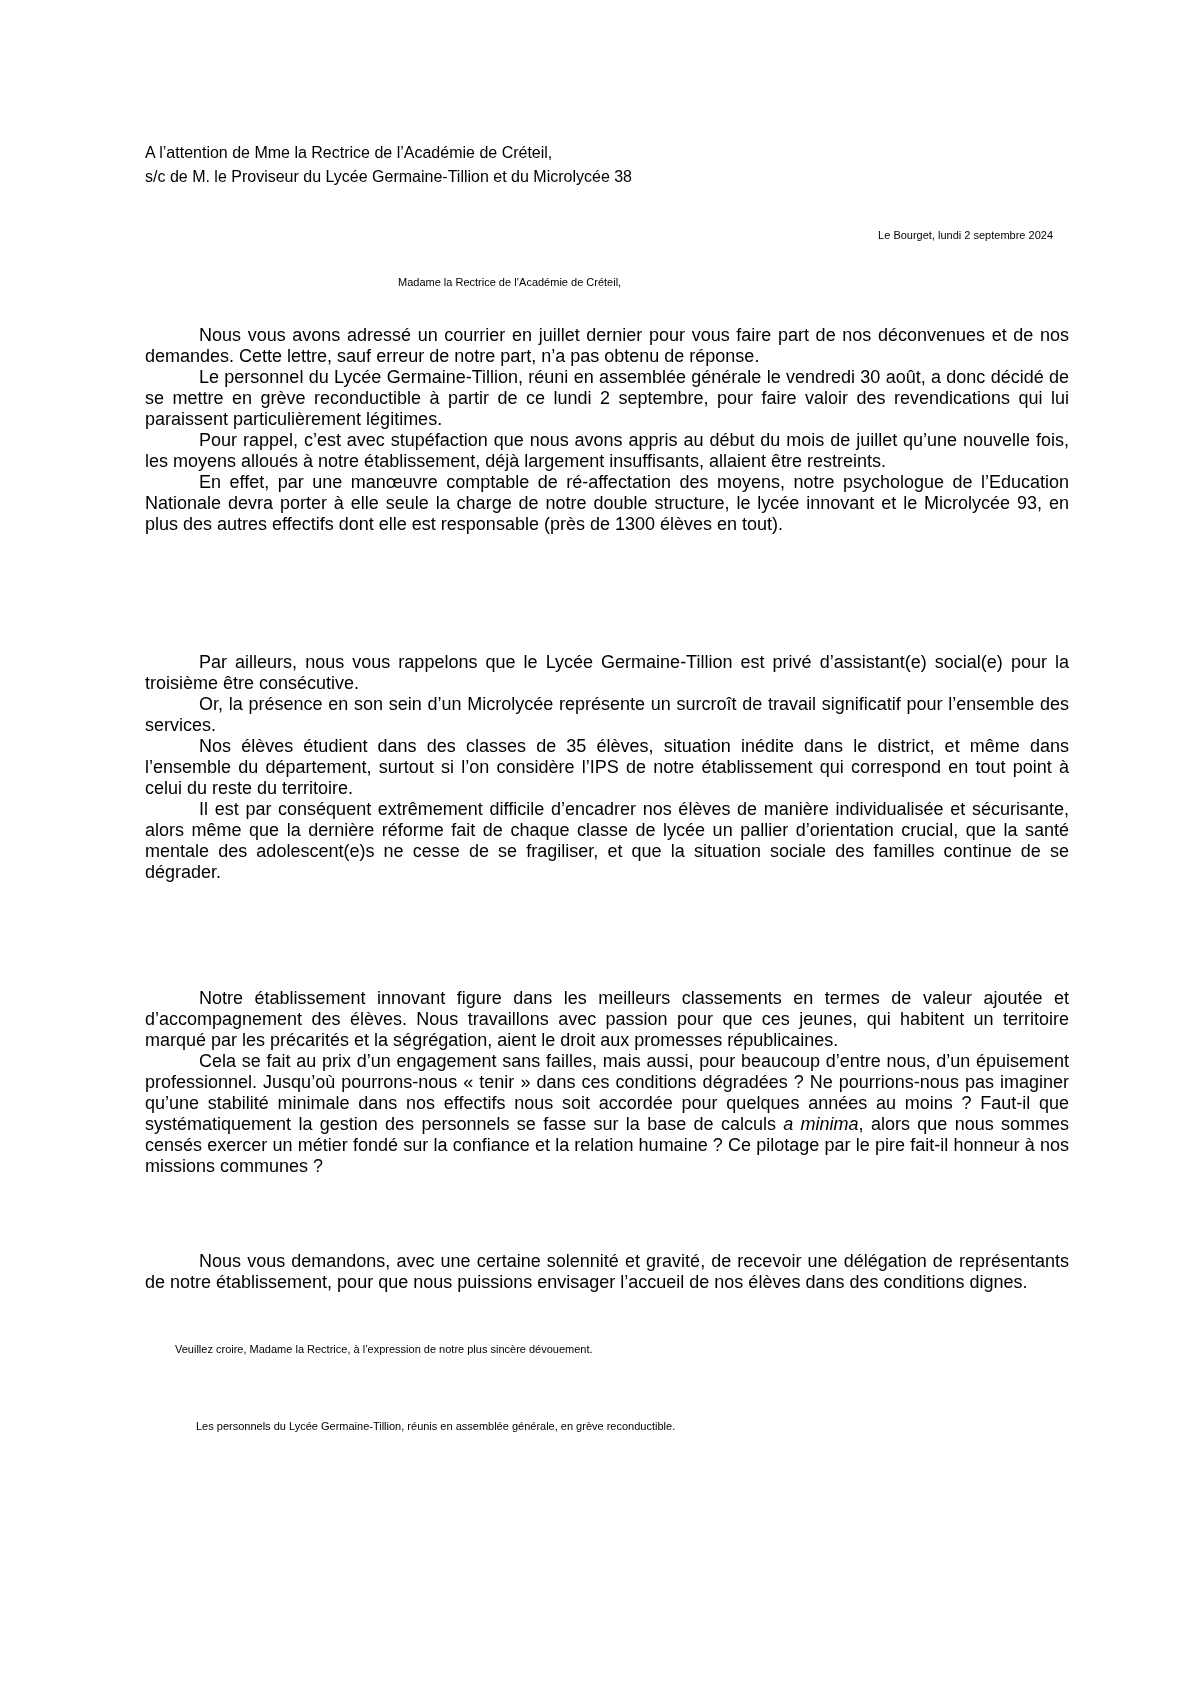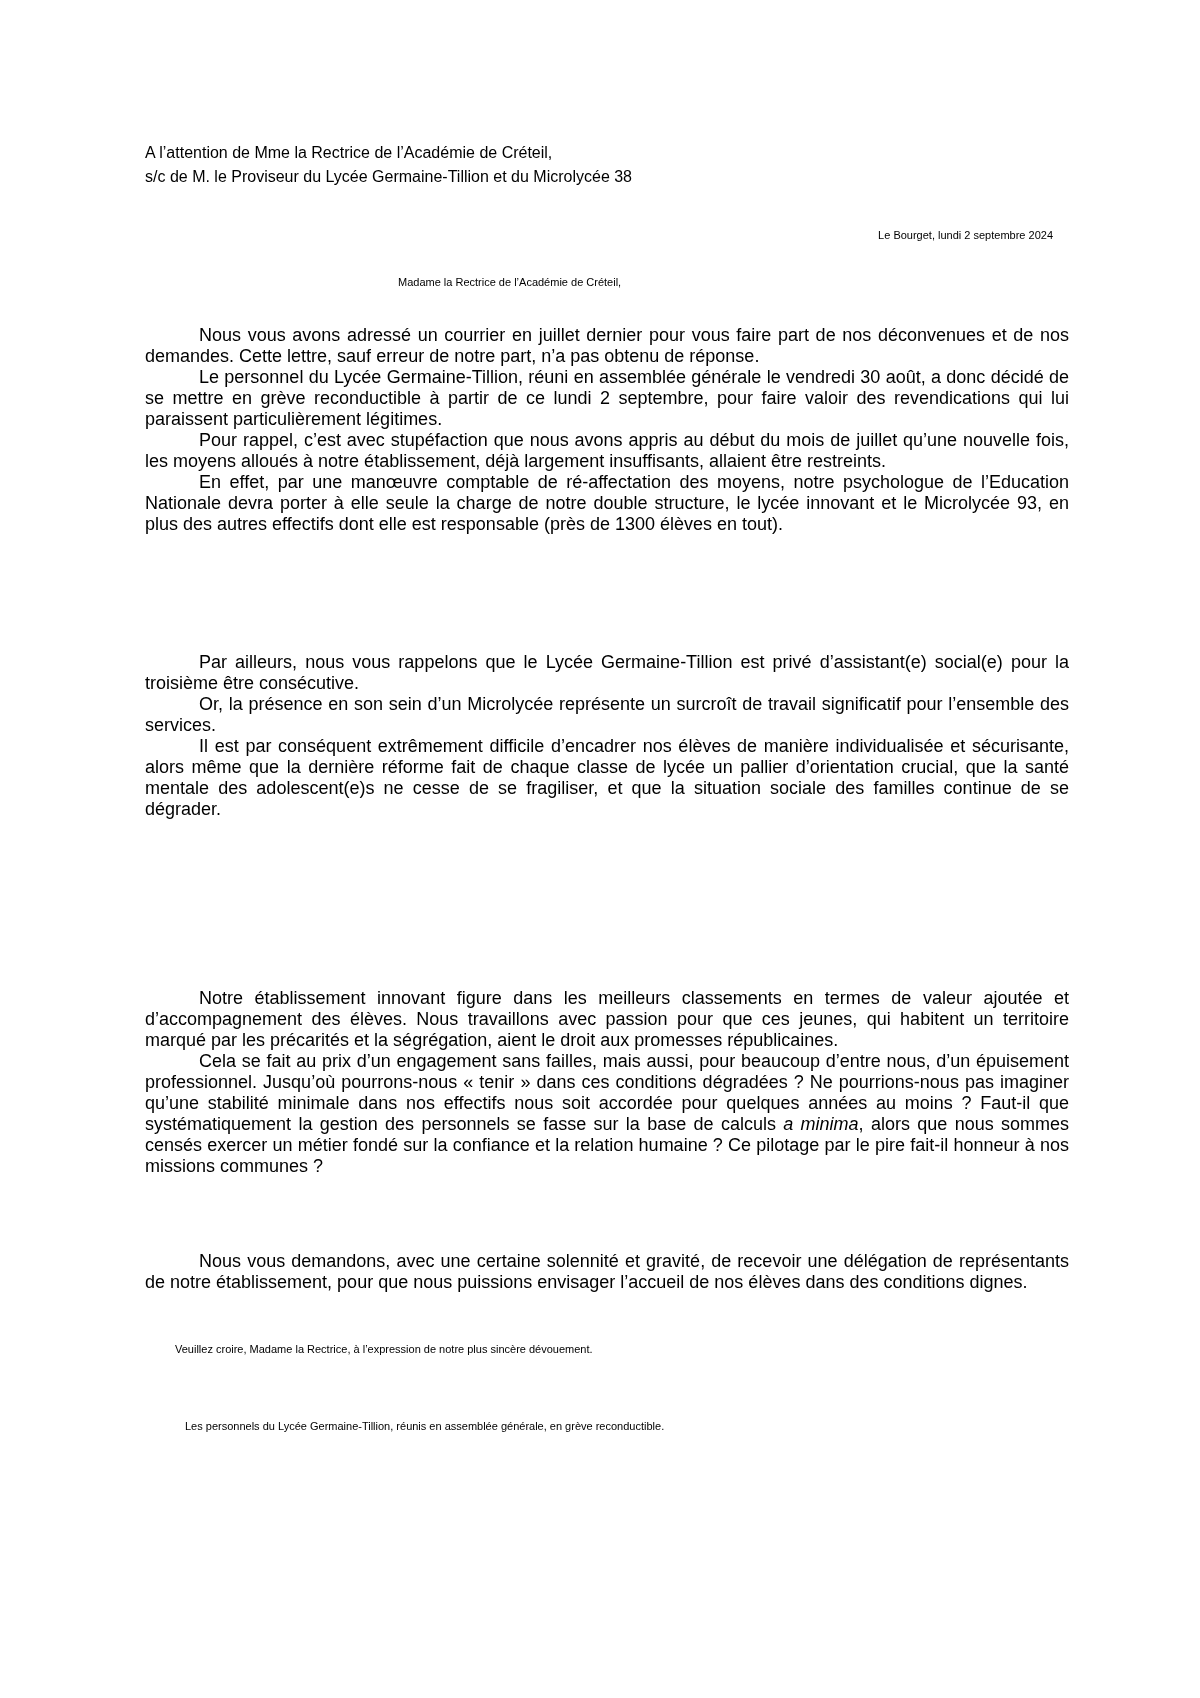--- a/index.html
+++ b/index.html
@@ -12,21 +12,21 @@
   .line { position: absolute; white-space: nowrap; font-size: 11px; line-height: 26px; }
   .recipient { left: 145px; font-size: 16px; }
   .date { right: 131px; text-align: right; }
   .salutation { left: 398px; }
   .body {
     position: absolute; left: 145px; width: 924px;
     font-size: 18px; line-height: 21px; text-align: justify;
   }
   .body p { margin: 0; text-indent: 54px; }
   .closing { left: 175px; }
-  .signature { left: 185px; }
+  .signature { left: 196px; }
   em { font-style: italic; }
 </style>
 </head>
 <body>
 
 <div class="page">
 
   <div class="line recipient" style="top:140px;">A l’attention de Mme la Rectrice de l’Académie de Créteil,</div>
   <div class="line recipient" style="top:164px;">s/c de M. le Proviseur du Lycée Germaine-Tillion et du Microlycée 38</div>
 
@@ -37,20 +37,21 @@
   <div class="body" style="top:325px;">
     <p>Nous vous avons adressé un courrier en juillet dernier pour vous faire part de nos déconvenues et de nos demandes. Cette lettre, sauf erreur de notre part, n’a pas obtenu de réponse.</p>
     <p>Le personnel du Lycée Germaine-Tillion, réuni en assemblée générale le vendredi 30 août, a donc décidé de se mettre en grève reconductible à partir de ce lundi 2 septembre, pour faire valoir des revendications qui lui paraissent particulièrement légitimes.</p>
     <p>Pour rappel, c’est avec stupéfaction que nous avons appris au début du mois de juillet qu’une nouvelle fois, les moyens alloués à notre établissement, déjà largement insuffisants, allaient être restreints.</p>
     <p>En effet, par une manœuvre comptable de ré-affectation des moyens, notre psychologue de l’Education Nationale devra porter à elle seule la charge de notre double structure, le lycée innovant et le Microlycée 93, en plus des autres effectifs dont elle est responsable (près de 1300 élèves en tout).</p>
   </div>
 
   <div class="body" style="top:652px;">
     <p>Par ailleurs, nous vous rappelons que le Lycée Germaine-Tillion est privé d’assistant(e) social(e) pour la troisième être consécutive.</p>
     <p>Or, la présence en son sein d’un Microlycée représente un surcroît de travail significatif pour l’ensemble des services.</p>
+    <p>Nos élèves étudient dans des classes de 35 élèves, situation inédite dans le district, et même dans l’ensemble du département, surtout si l’on considère l’IPS de notre établissement qui correspond en tout point à celui du reste du territoire.</p>
     <p>Il est par conséquent extrêmement difficile d’encadrer nos élèves de manière individualisée et sécurisante, alors même que la dernière réforme fait de chaque classe de lycée un pallier d’orientation crucial, que la santé mentale des adolescent(e)s ne cesse de se fragiliser, et que la situation sociale des familles continue de se dégrader.</p>
   </div>
 
   <div class="body" style="top:982px;margin-top:6px;">
     <p>Notre établissement innovant figure dans les meilleurs classements en termes de valeur ajoutée et d’accompagnement des élèves. Nous travaillons avec passion pour que ces jeunes, qui habitent un territoire marqué par les précarités et la ségrégation, aient le droit aux promesses républicaines.</p>
     <p><span>Cela se fait au prix d’un engagement sans failles, mais aussi, pour beaucoup d’entre nous, d’un épuisement professionnel. Jusqu’où pourrons-nous « tenir » dans ces conditions dégradées ? Ne pourrions-nous pas imaginer qu’une stabilité minimale dans nos effectifs nous soit accordée pour quelques années au moins ? Faut-il que systématiquement la gestion des personnels se fasse sur la base de calculs </span><em>a minima</em><span>, alors que nous sommes censés exercer un métier fondé sur la confiance et la relation humaine ? Ce pilotage par le pire fait-il honneur à nos missions communes ?</span></p>
   </div>
 
   <div class="body" style="top:1251px;">
     <p>Nous vous demandons, avec une certaine solennité et gravité, de recevoir une délégation de représentants de notre établissement, pour que nous puissions envisager l’accueil de nos élèves dans des conditions dignes.</p>

